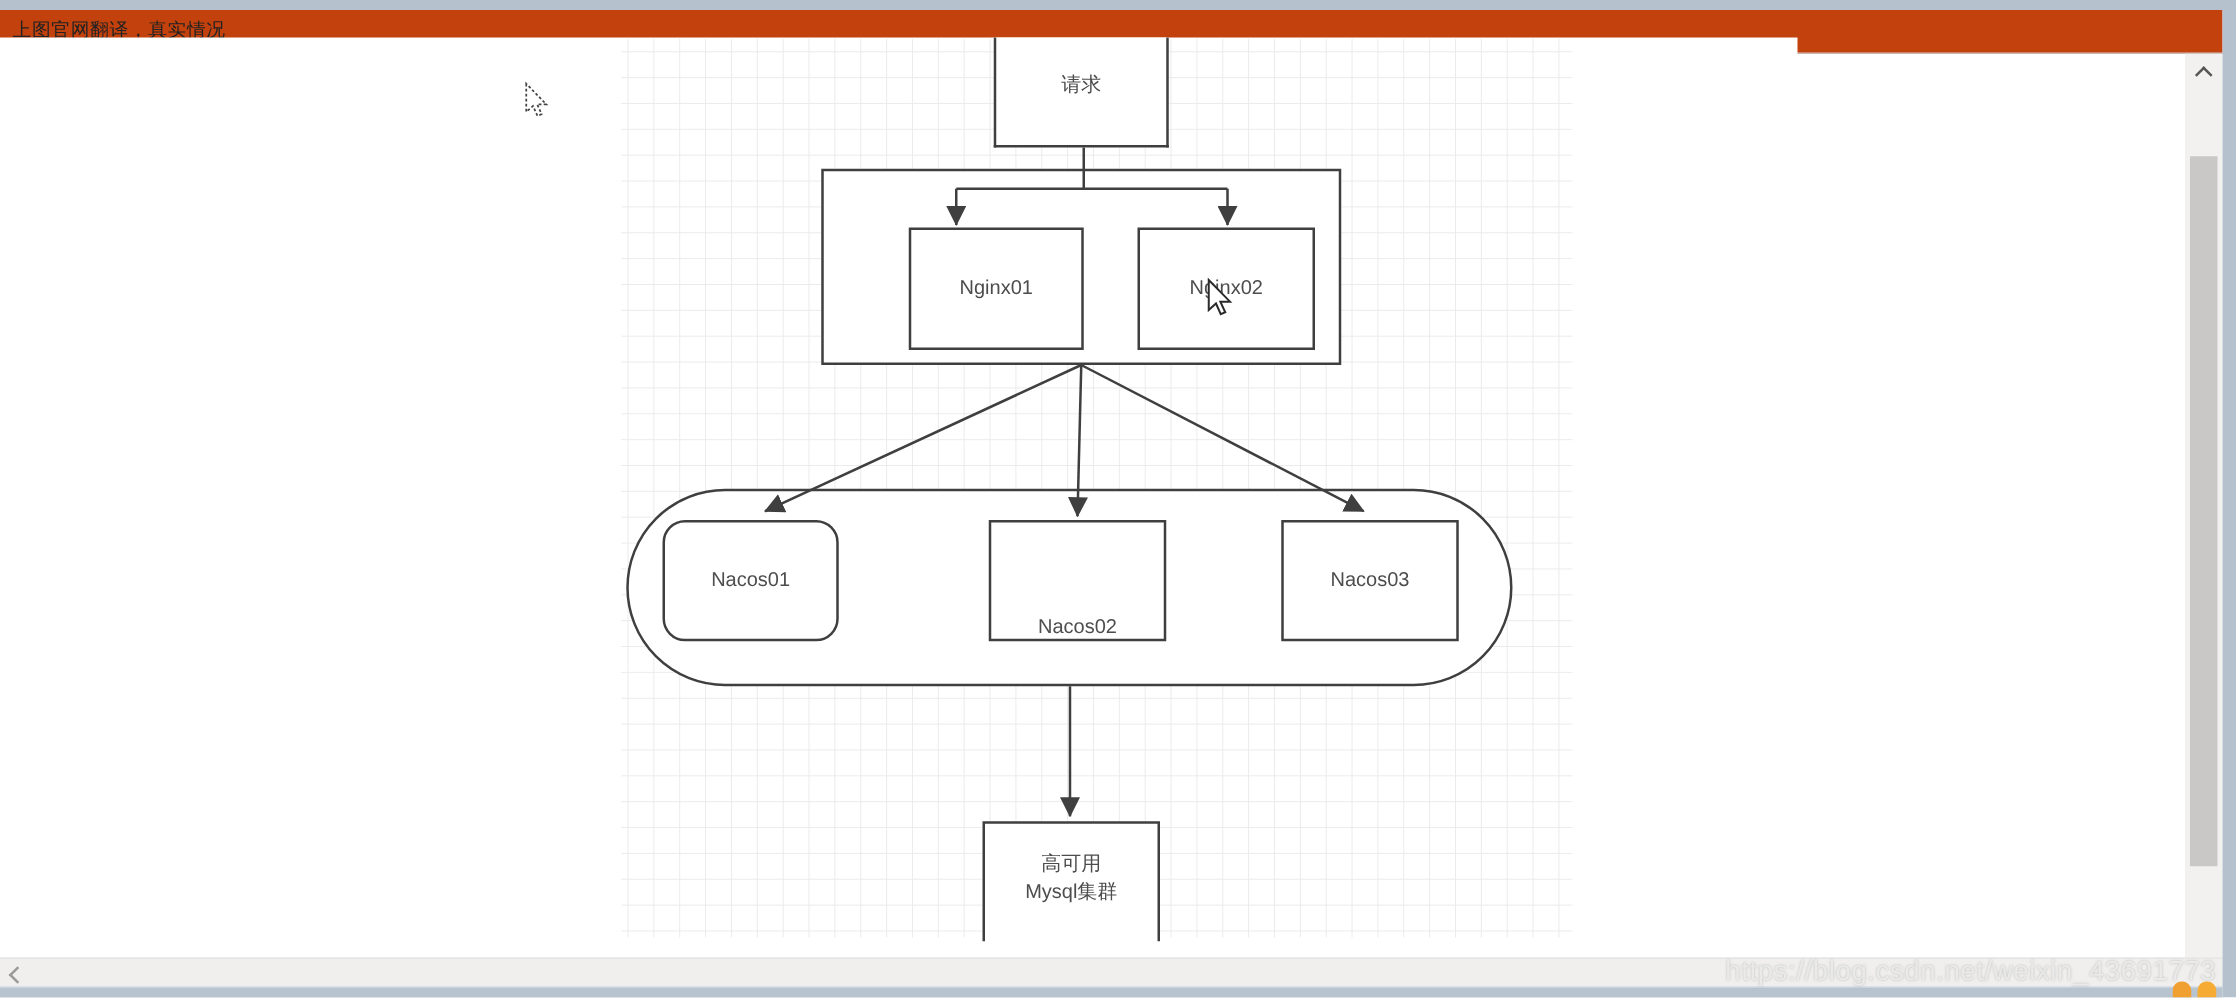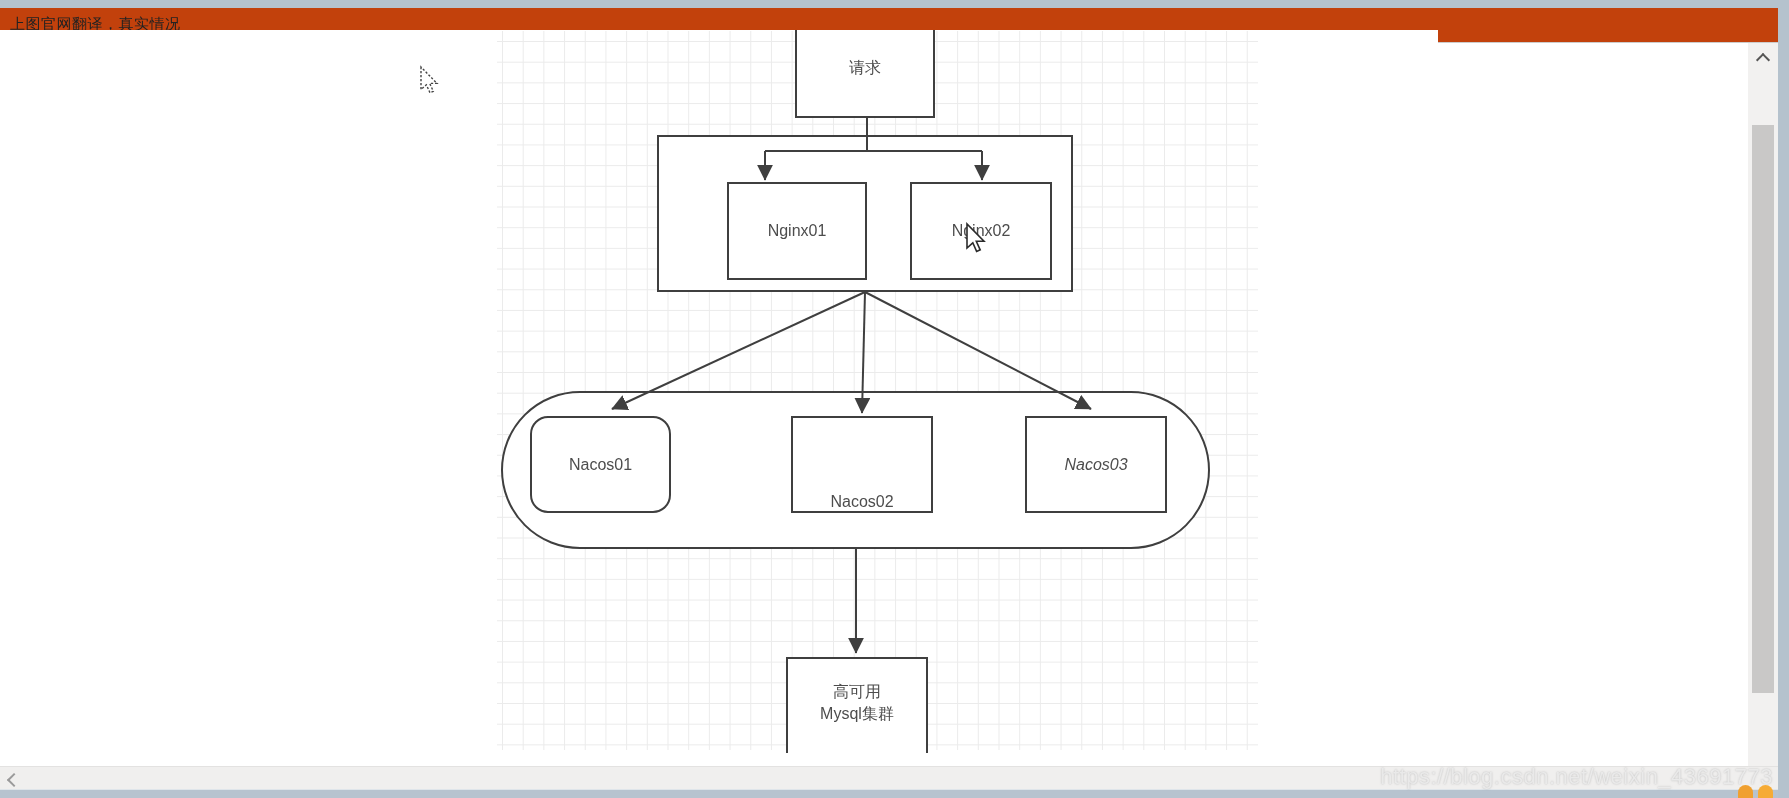--- a/index.html
+++ b/index.html
@@ -26,21 +26,21 @@
   
   .shape{position:absolute;background:#ffffff;border:2px solid #3f3f3f;box-sizing:border-box;
          display:flex;align-items:center;justify-content:center;color:#4d4d4d;font-size:16px;}
   .request{left:795px;top:-23px;width:140px;height:111px;border-top:none;padding-top:14px;}
   .nginx-container{left:657px;top:105px;width:416px;height:157px;}
   .nginx01{left:695px;top:152px;width:140px;height:98px;margin-left:32px;}
   .nginx02{left:910px;top:152px;width:142px;height:98px;}
   .stadium{left:501px;top:361px;width:709px;height:158px;border-radius:79px;}
   .nacos01{left:530px;top:386px;width:141px;height:97px;border-radius:18px;}
   .nacos02{left:791px;top:386px;width:142px;height:97px;align-items:flex-end;}
-  .nacos03{left:1025px;top:386px;width:142px;height:97px;font-style:italic;}
+  .nacos03{left:1025px;top:386px;width:142px;height:97px;}
   .mysql{left:786px;top:627px;width:142px;height:140px;display:block;text-align:center;padding-top:22px;line-height:22px;}
   .connectors{position:absolute;left:0;top:0;width:1778px;height:723px;pointer-events:none;}
   
   .vscroll{position:absolute;left:1748px;top:43px;width:30px;height:723px;background:#f2f1f0;}
   .vscroll .thumb{position:absolute;left:4px;top:82px;width:22px;height:568px;background:#c9c8c7;}
   .hscroll{position:absolute;left:0;top:766px;width:1778px;height:23px;background:#f0efee;border-top:1px solid #e3e2e1;}
   .chev{display:block;width:8px;height:8px;border-left:2px solid #555;border-top:2px solid #555;}
   .chev-up{transform:rotate(45deg);margin:12px auto 0;}
   .chev-down{transform:rotate(225deg);margin:700px auto 0;}
   .chev-left{transform:rotate(-45deg);border-color:#9a9a9a;margin:8px 0 0 9px;}

